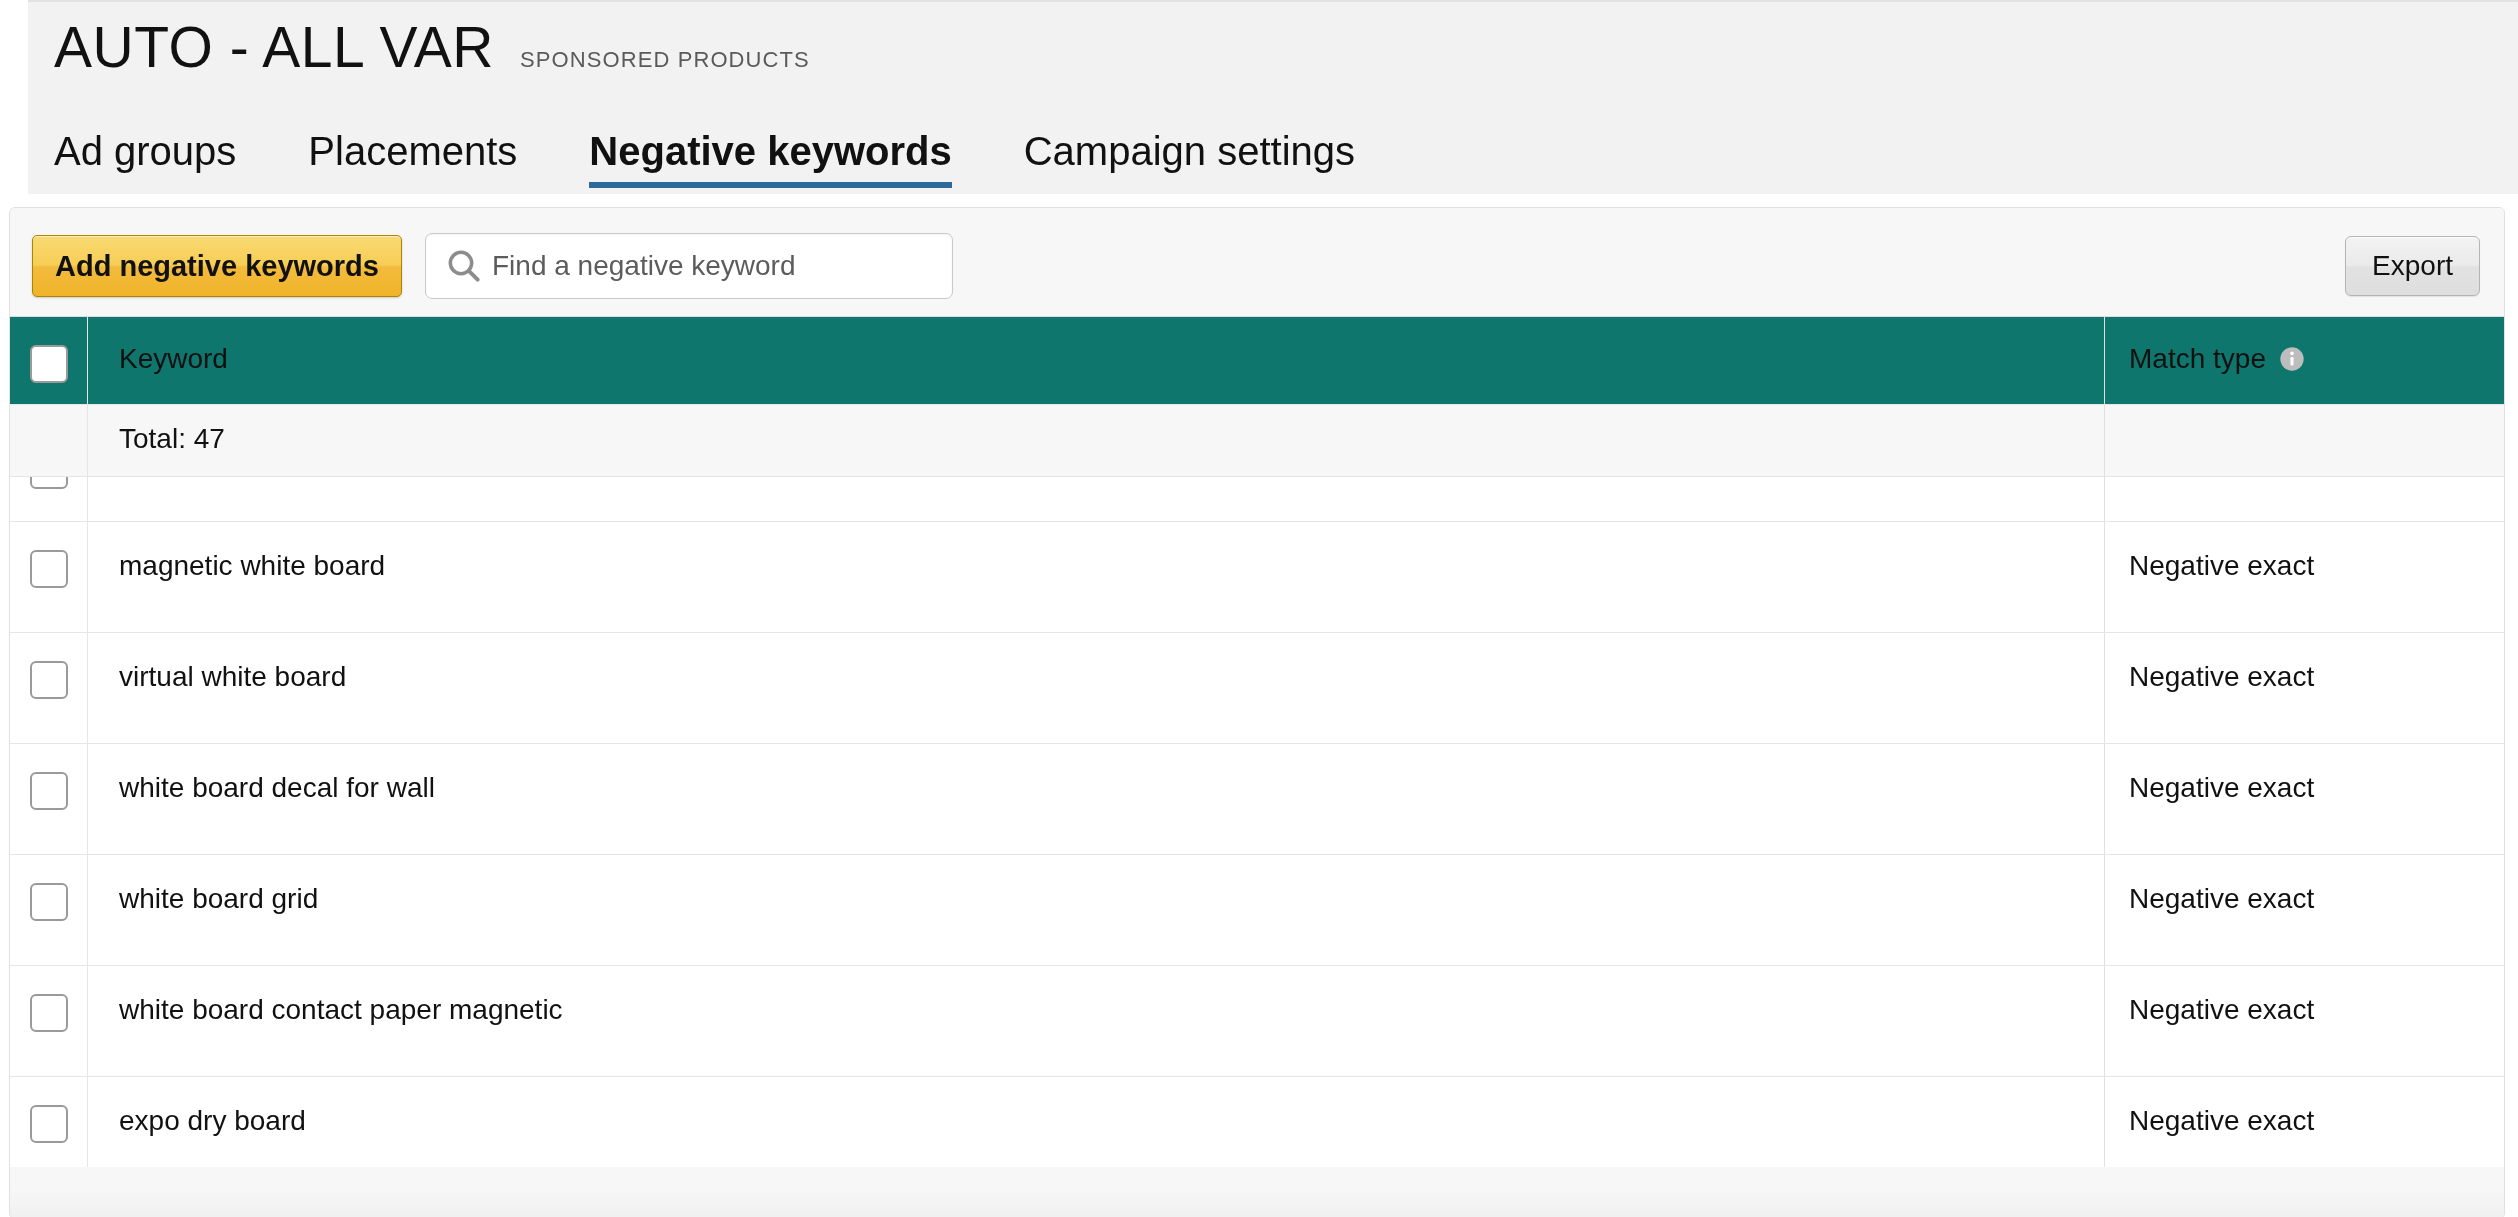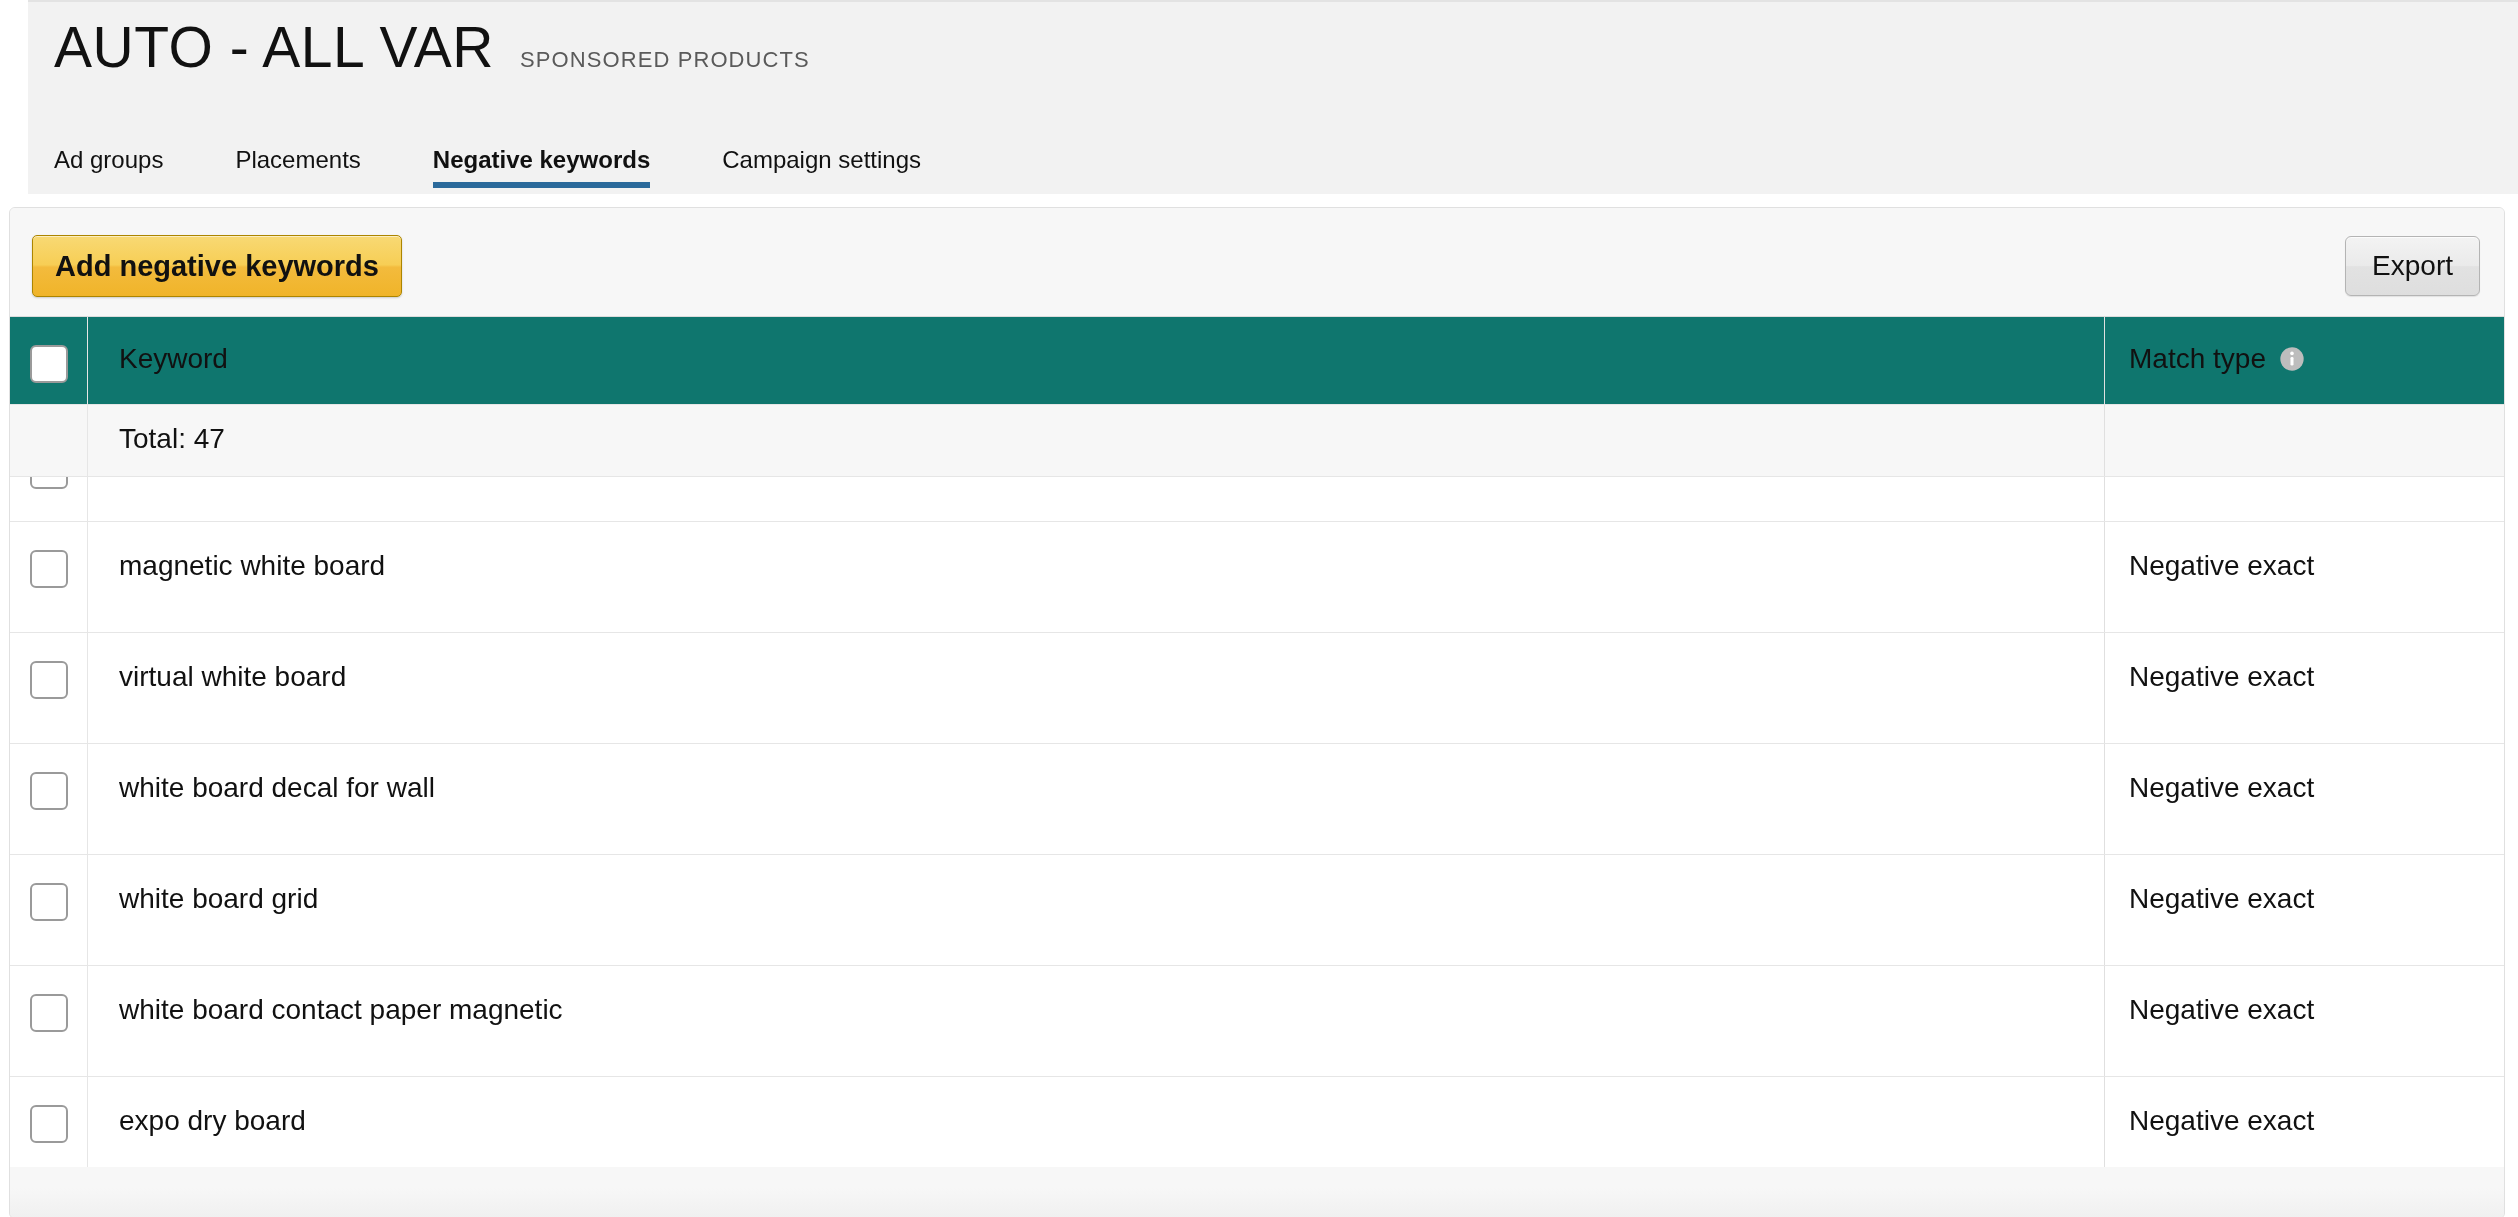--- a/index.html
+++ b/index.html
@@ -48,21 +48,21 @@
   .tabs {
     position: absolute;
     left: 26px; top: 122px;
     display: flex;
     align-items: flex-end;
     gap: 0;
     height: 72px;
   }
   .tab {
     position: relative;
-    font-size: 24px;
+    font-size: 40px;
     color: #111111;
     padding: 0 44px 22px 0;
     margin-right: 28px;
     cursor: pointer;
     white-space: nowrap;
     background: transparent;
     border: none;
     font-family: inherit;
   }
   .tab:first-child { padding-left: 0; }
@@ -251,20 +251,27 @@
   </div>
 
 </div>
 
 <div class="panel">
 
   <div class="toolbar">
 
     <button class="btn-add">Add negative keywords</button>
 
+    <div class="search-box">
+      <svg class="search-icon" viewBox="0 0 24 24">
+        <circle cx="10.2" cy="10.2" r="6.4" fill="none" stroke="#8c8c8c" stroke-width="2.1"></circle>
+        <line x1="14.9" y1="14.9" x2="20.2" y2="20.2" stroke="#8c8c8c" stroke-width="2.4" stroke-linecap="round"></line>
+      </svg>
+      <input class="search-input" type="text" placeholder="Find a negative keyword" style="">
+    </div>
 
     <button class="btn-export">Export</button>
   </div>
 
   <div class="table">
 
     <div class="row head">
       <div class="cell-check">
         <span class="checkbox"></span>
       </div>

